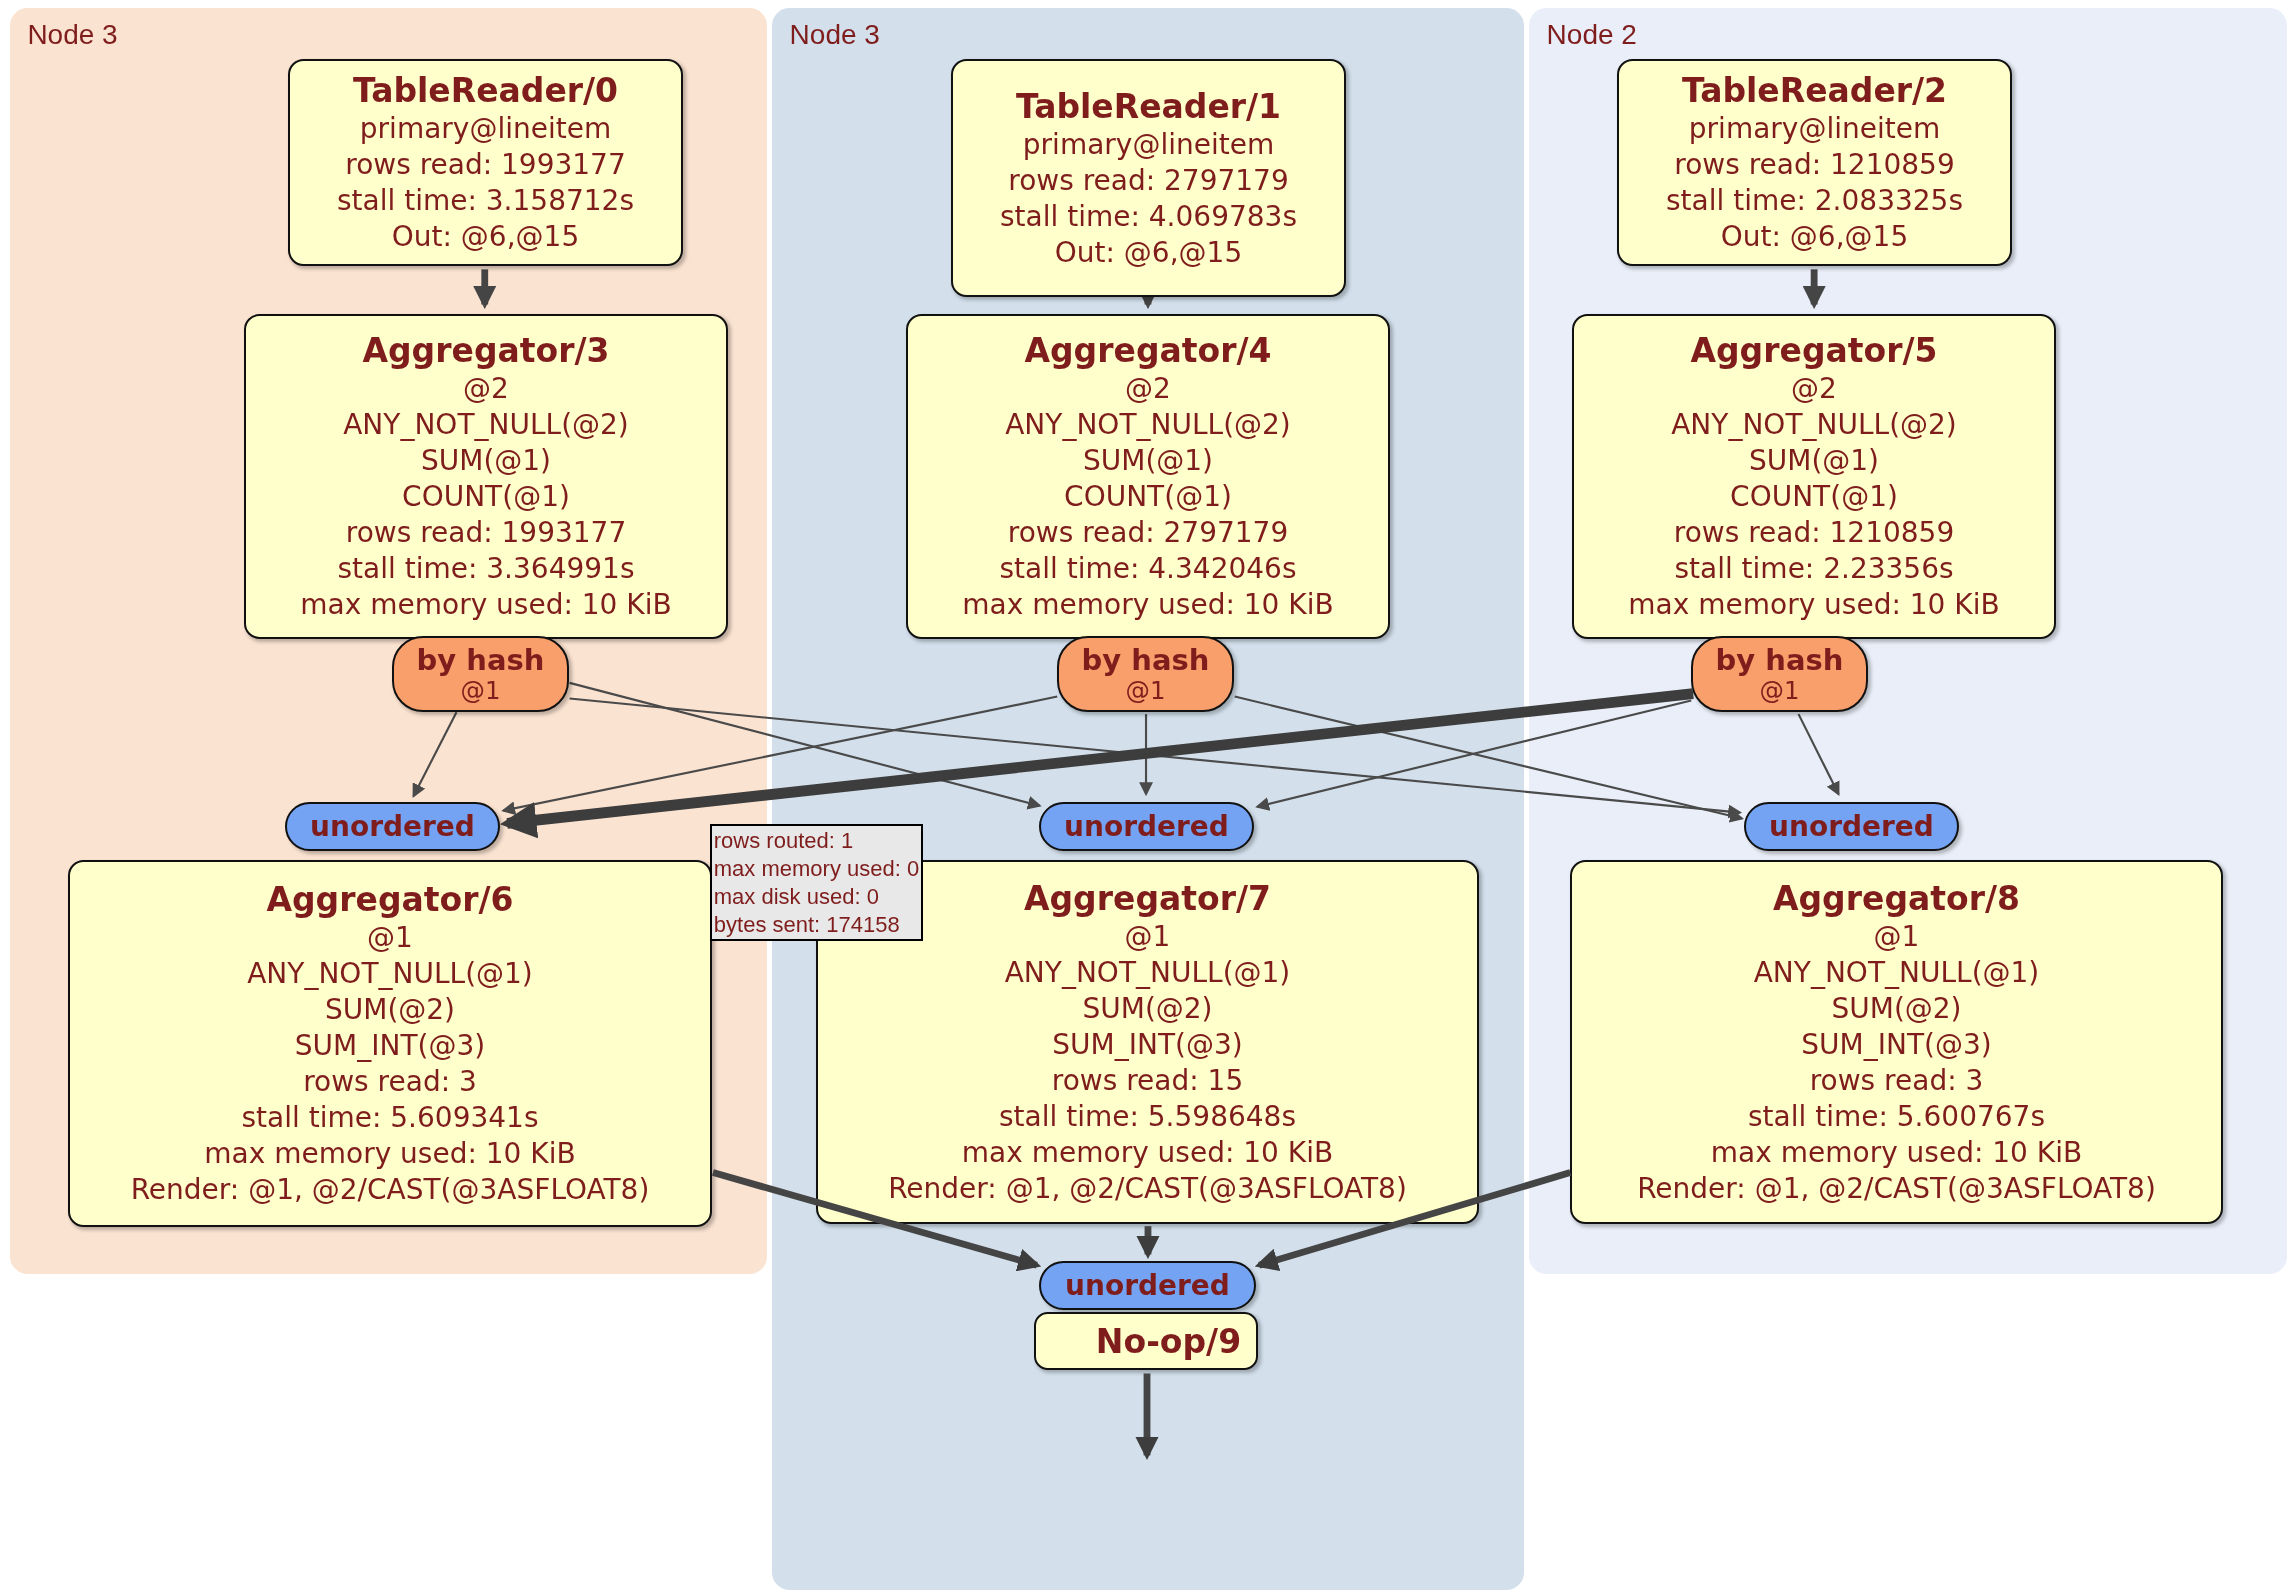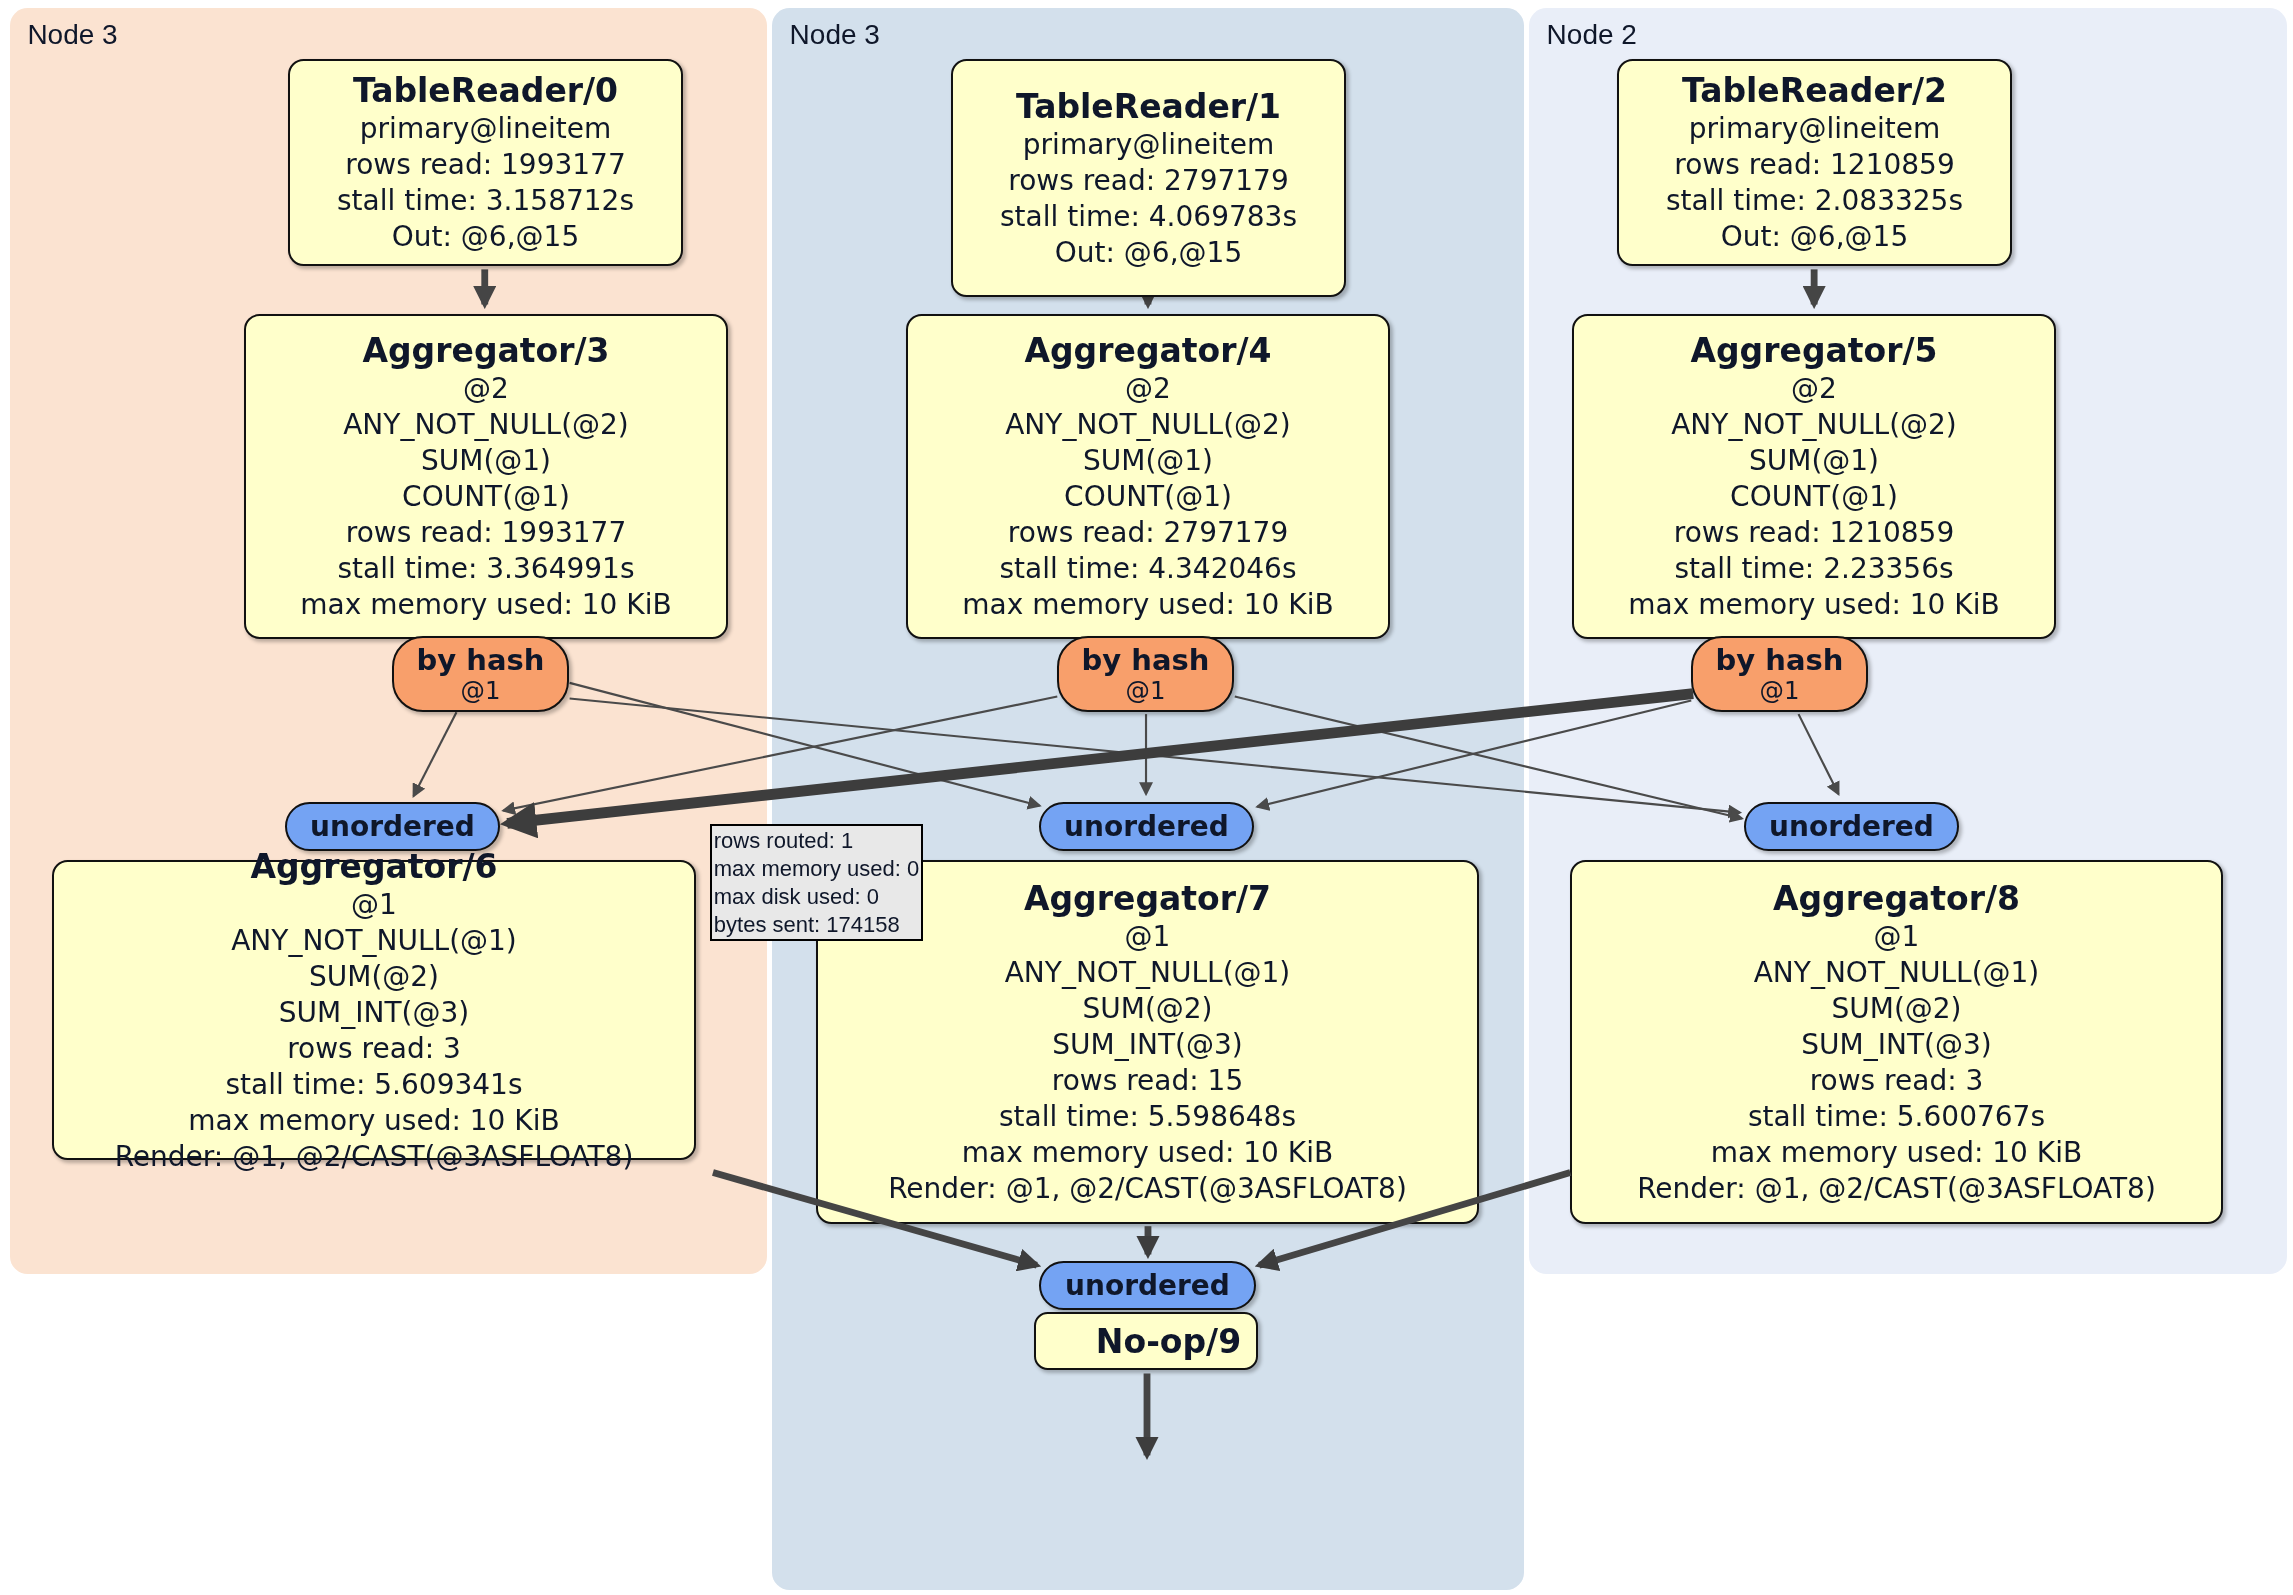--- a/index.html
+++ b/index.html
@@ -1,18 +1,18 @@
 <!DOCTYPE html>
 <html style="--panel-node3: #fbe3d1; --panel-node1: #d3e0ec; --panel-node2: #e9eef8; --box-fill: #ffffcb; --router-fill: #f89f6b; --sync-fill: #74a3f3; --tooltip-fill: #e8e8e8; --edge: #474747;"><head>
 <meta charset="utf-8">
 <style>
   html,body{margin:0;padding:0;background:#ffffff;}
   .canvas{
     position:relative;width:2294px;height:1596px;overflow:hidden;
-    font-family:"DejaVu Sans","Liberation Sans",sans-serif;color:#0f172a;
+    font-family:"DejaVu Sans","Liberation Sans",sans-serif;color:#7f1d1d;
   }
   
   .panel{position:absolute;border-radius:17.6px;z-index:0;}
   .panel-node3{left:9.8px;top:7.8px;width:757px;height:1266px;background:var(--panel-node3,#fbe3d1);}
   .panel-node1{left:772px;top:7.8px;width:752px;height:1582px;background:var(--panel-node1,#d3e0ec);}
   .panel-node2{left:1529px;top:7.8px;width:758px;height:1266px;background:var(--panel-node2,#e9eef8);}
   .plabel{
     position:absolute;left:17.6px;top:9.8px;font-size:28px;line-height:33px;
     font-family:"Liberation Sans",sans-serif;
   }
@@ -188,21 +188,21 @@
   <div class="sync" style="left:285px;top:802px;width:215px;height:49px">
     <span>unordered</span>
   </div>
   <div class="sync" style="left:1039px;top:802px;width:215px;height:49px">
     <span>unordered</span>
   </div>
   <div class="sync" style="left:1744px;top:802px;width:215px;height:49px">
     <span>unordered</span>
   </div>
 
-  <div class="box" style="left:52px;top:860px;width:644px;height:300px">
+  <div class="box" style="left:68px;top:860px;width:644px;height:367px">
     <div class="btitle">Aggregator/6</div>
     <div class="blines">
         <div class="bline">@1</div>
         <div class="bline">ANY_NOT_NULL(@1)</div>
         <div class="bline">SUM(@2)</div>
         <div class="bline">SUM_INT(@3)</div>
         <div class="bline">rows read: 3</div>
         <div class="bline">stall time: 5.609341s</div>
         <div class="bline">max memory used: 10 KiB</div>
         <div class="bline">Render: @1, @2/CAST(@3ASFLOAT8)</div>

